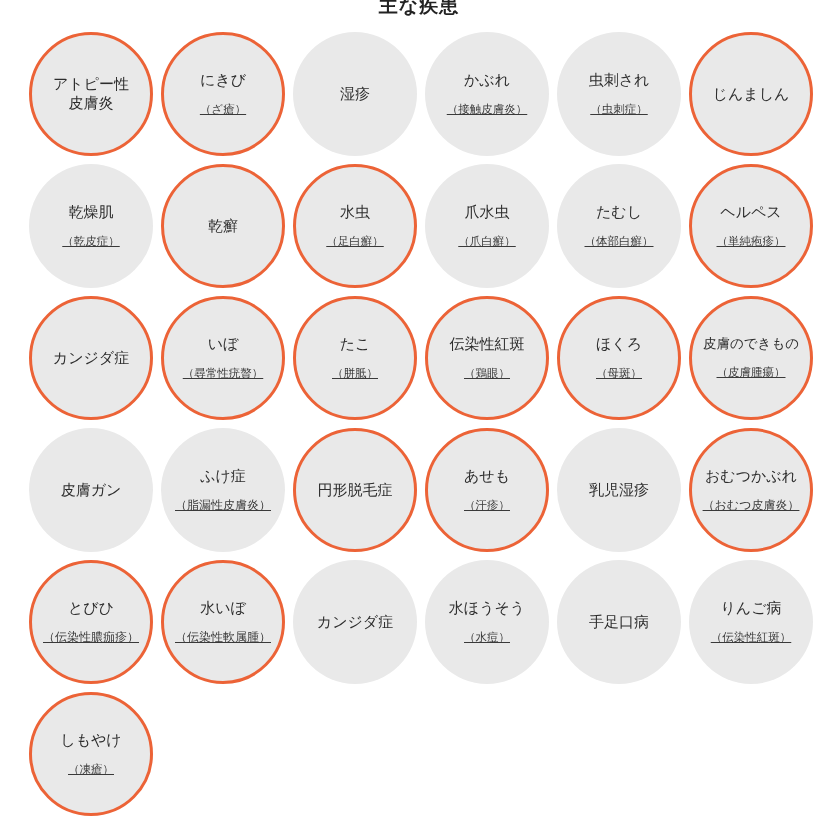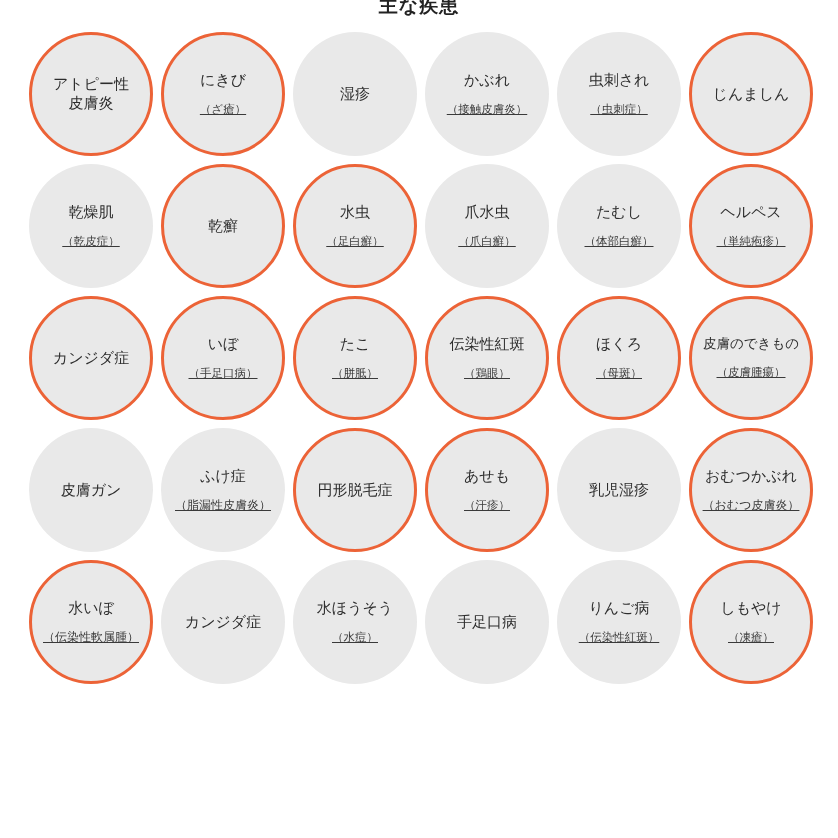--- a/index.html
+++ b/index.html
@@ -165,21 +165,21 @@
         </div>
       </div>
       <div class="cell">
         <div class="bubble highlight">
           <div class="main">カンジダ症</div>
         </div>
       </div>
       <div class="cell">
         <div class="bubble highlight">
           <div class="main">いぼ</div>
-          <div class="sub">（手足口病）</div>
+          <div class="sub">（尋常性疣贅）</div>
         </div>
       </div>
       <div class="cell">
         <div class="bubble highlight">
           <div class="main">たこ</div>
           <div class="sub">（胼胝）</div>
         </div>
       </div>
       <div class="cell">
         <div class="bubble highlight">
@@ -223,20 +223,26 @@
       </div>
       <div class="cell">
         <div class="bubble">
           <div class="main">乳児湿疹</div>
         </div>
       </div>
       <div class="cell">
         <div class="bubble highlight">
           <div class="main">おむつかぶれ</div>
           <div class="sub tiny">（おむつ皮膚炎）</div>
+        </div>
+      </div>
+      <div class="cell">
+        <div class="bubble highlight">
+          <div class="main">とびひ</div>
+          <div class="sub tiny">（伝染性膿痂疹）</div>
         </div>
       </div>
       <div class="cell">
         <div class="bubble highlight">
           <div class="main">水いぼ</div>
           <div class="sub tiny">（伝染性軟属腫）</div>
         </div>
       </div>
       <div class="cell">
         <div class="bubble">

